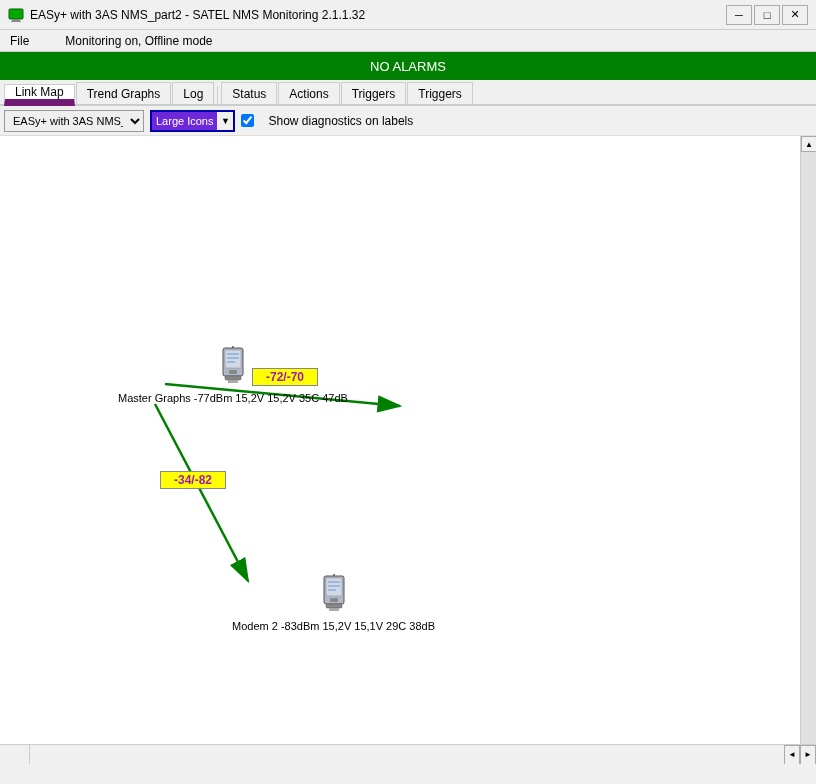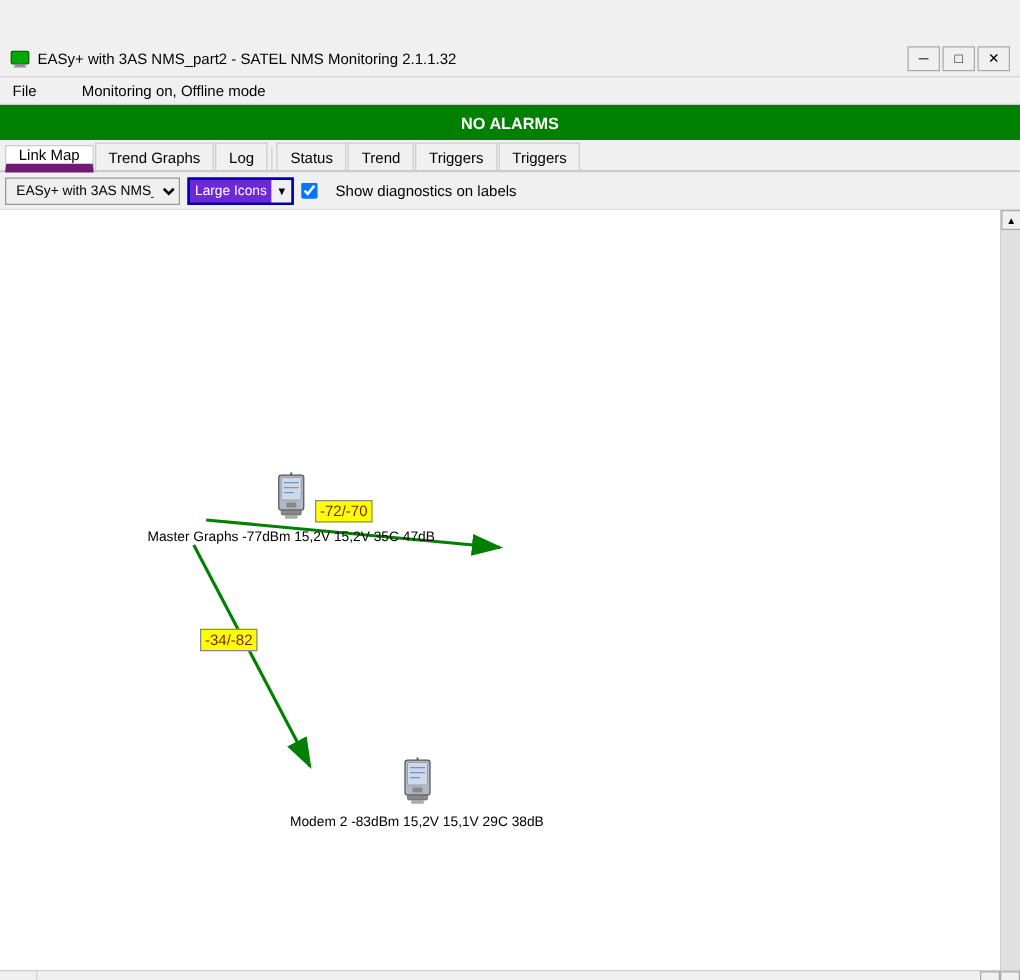--- a/index.html
+++ b/index.html
@@ -8,21 +8,20 @@
     
     .title-bar {
       background: #f0f0f0;
       height: 30px;
       display: flex;
       align-items: center;
       justify-content: space-between;
       padding: 0 8px;
       border-bottom: 1px solid #ccc;
       user-select: none;
-      margin-top: 32px;
     }
     .title-bar-left {
       display: flex;
       align-items: center;
       gap: 6px;
       font-size: 12px;
       color: #000;
     }
     .title-bar-controls {
       display: flex;
@@ -58,21 +57,21 @@
 
     
     .status-banner {
       background: #008000;
       color: white;
       text-align: center;
       height: 28px;
       display: flex;
       align-items: center;
       justify-content: center;
-      font-weight: bold;
+      font-weight: normal;
       font-size: 13px;
     }
 
     
     .tabs-bar {
       background: #f0f0f0;
       height: 26px;
       display: flex;
       align-items: flex-end;
       padding: 0 4px;
@@ -209,24 +208,24 @@
       color: #000;
       white-space: nowrap;
       margin-top: 2px;
       text-align: center;
     }
 
     
     .signal-label {
       position: absolute;
       background: yellow;
-      color: #7f1d1d;
-      font-weight: normal;
+      color: #a21caf;
+      font-weight: bold;
       font-size: 12px;
-      padding: 1px 3px;
+      padding: 1px 13px;
       border: 1px solid #888;
     }
 
     
     .map-svg {
       position: absolute;
       top: 0;
       left: 0;
       width: 100%;
       height: 100%;
@@ -310,21 +309,21 @@
     <span>Trend Graphs</span>
   </div>
   <div class="tab">
     <span>Log</span>
   </div>
   <div class="tab-separator"></div>
   <div class="tab">
     <span>Status</span>
   </div>
   <div class="tab">
-    <span>Trend</span>
+    <span>Actions</span>
   </div>
   <div class="tab">
     <span>Triggers</span>
   </div>
   <div class="tab">
     <span>Triggers</span>
   </div>
 </div>
 
 <div class="toolbar">

